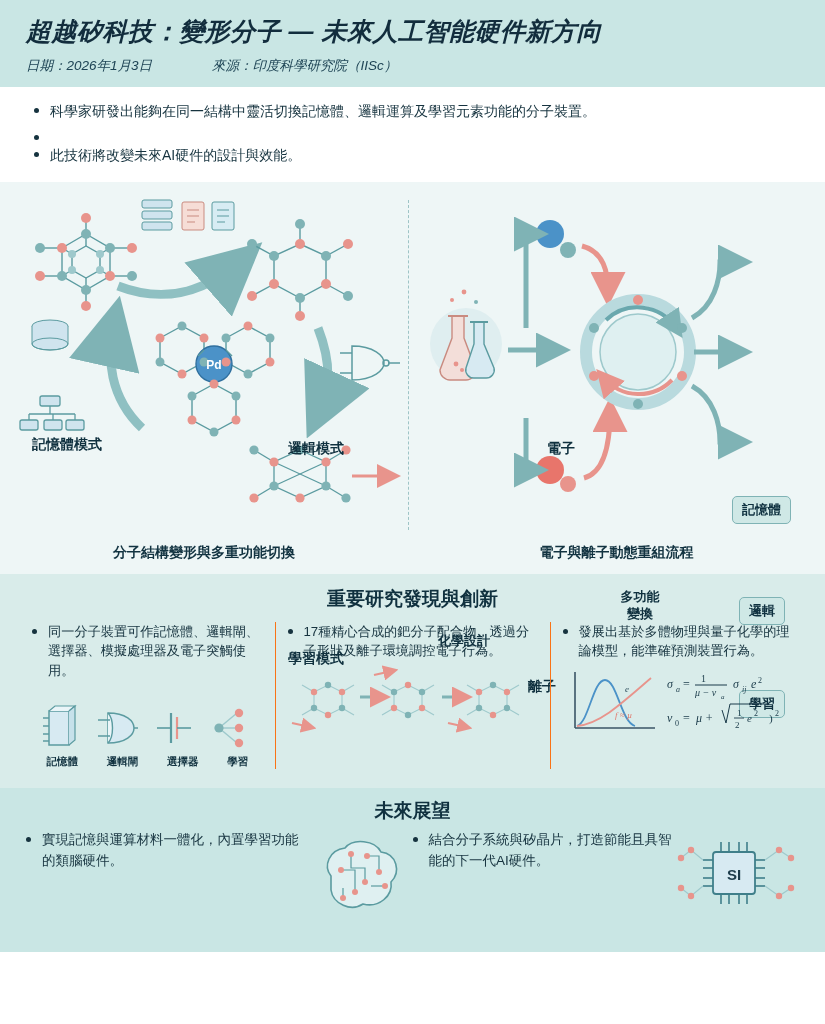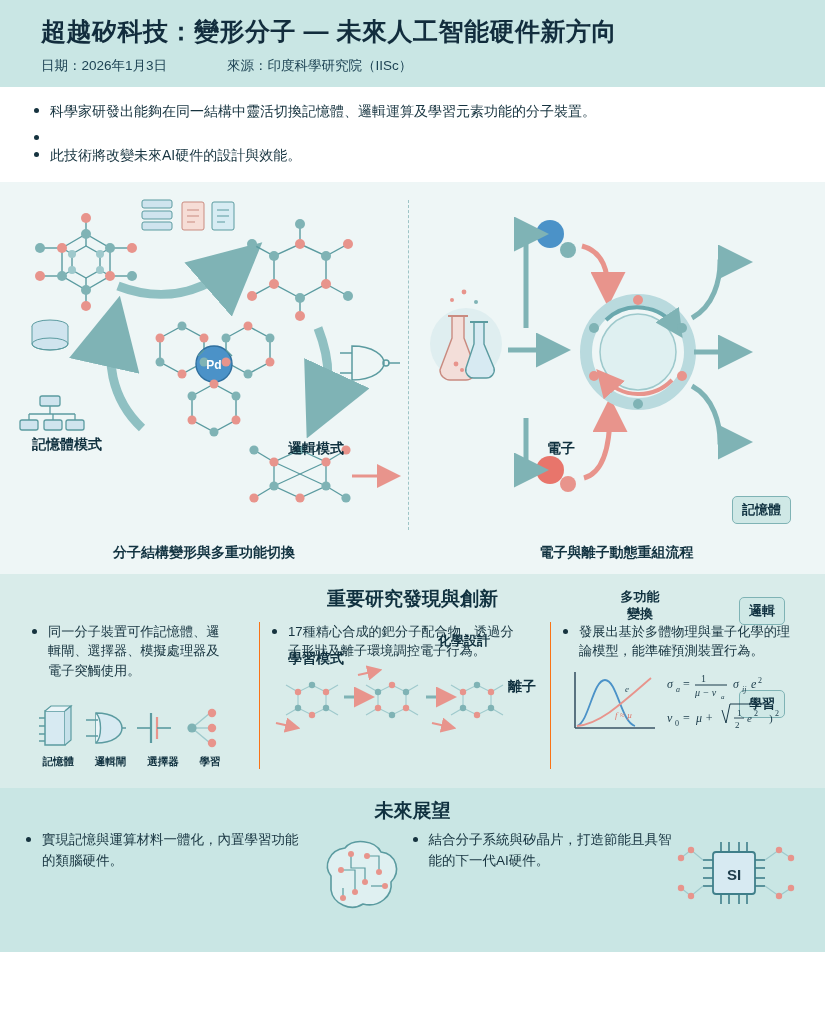--- a/index.html
+++ b/index.html
@@ -7,21 +7,22 @@
     width: 825px; height: 1024px;
     font-family: "Liberation Sans", sans-serif;
     background: #ffffff;
     overflow: hidden;
   }
   .page { position: relative; width: 825px; height: 1024px; }
 
   
   .header {
     background: #c9e6e4;
-    padding: 16px 26px 12px 41px;
+    padding: 16px 26px 12px 26px;
+    font-style: italic;
   }
   .title {
     font-size: 25px; font-weight: bold; color: #122d3d;
     letter-spacing: 0.5px; line-height: 1.25;
   }
   .meta {
     margin-top: 10px;
     display: flex; gap: 60px;
     font-size: 13.5px; color: #1d4354;
   }
@@ -76,21 +77,21 @@
   .findings {
     background: #d9ecea;
     padding: 12px 0 14px 0;
     height: 214px;
   }
   .sec-title {
     text-align: center; font-size: 19px; font-weight: bold; color: #10313f;
     margin-bottom: 10px;
   }
   .cols {
-    display: flex; padding: 0 20px; gap: 16px;
+    display: flex; padding: 0 20px; gap: 0;
   }
   .col {
     flex: 1; padding: 0 12px;
     position: relative;
   }
   .col + .col { border-left: 1px solid #f97316; }
   .col .bullet { font-size: 13.2px; line-height: 1.5; }
   .icon-row {
     display: flex; align-items: flex-end; justify-content: space-around;
     margin-top: 8px; height: 64px;
@@ -375,21 +376,21 @@
         <circle cx="186" cy="140" r="5" fill="#7fb3b5"></circle>
       </g>
 
       <path d="M284,130 C306,118 312,92 312,74 L330,74" stroke="#7fb3b5" stroke-width="5" fill="none" marker-end="url(#arrT2)"></path>
       <path d="M286,164 L330,164" stroke="#7fb3b5" stroke-width="5" fill="none" marker-end="url(#arrT2)"></path>
       <path d="M284,198 C306,210 312,236 312,254 L330,254" stroke="#7fb3b5" stroke-width="5" fill="none" marker-end="url(#arrT2)"></path>
       <path d="M286,74 L286,254" stroke="#7fb3b5" stroke-width="5" fill="none" opacity="0"></path>
     </svg>
 
     <div class="lbl" style="left:547px; top:258px;">電子</div>
-    <div class="lbl" style="left:508px; top:496px;">離子</div>
+    <div class="lbl" style="left:528px; top:496px;">離子</div>
     <div class="lbl" style="left:438px; top:450px; font-size:13px;">化學設計</div>
     <div style="position:absolute;left:605px;top:406px;width:70px;text-align:center;font-size:13px;font-weight:bold;color:#10313f;line-height:1.35;">
       <div>多功能</div>
       <div>變換</div>
     </div>
 
     <div class="tagbox" style="left:732px; top:314px;">記憶體</div>
     <div class="tagbox" style="left:739px; top:415px;">邏輯</div>
     <div class="tagbox" style="left:739px; top:508px;">學習</div>
 

